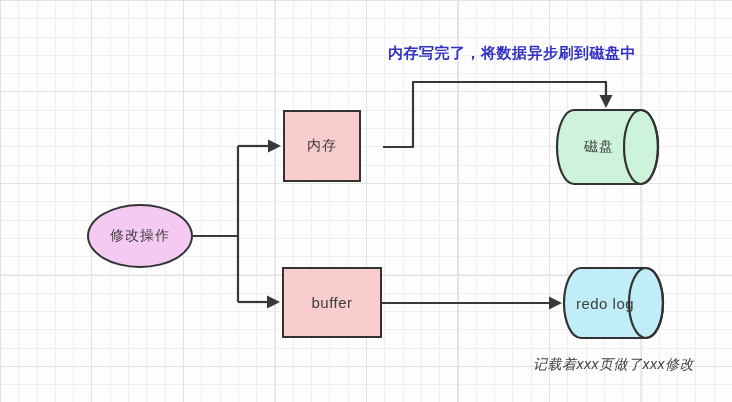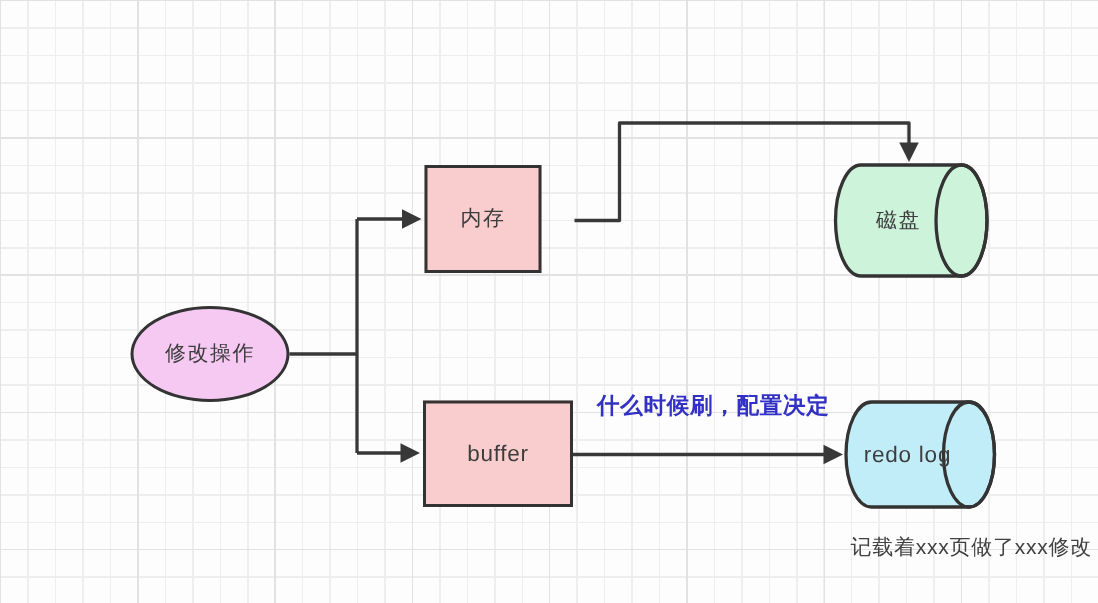--- a/index.html
+++ b/index.html
@@ -78,18 +78,18 @@
   </div>
 
   <div class="cyl-label" style="left:557px;top:110px;width:84px;height:74px;">
     <span>磁盘</span>
   </div>
 
   <div class="cyl-label" style="left:564px;top:268px;width:82px;height:70px;font-size:15px;letter-spacing:0.5px;">
     <span>redo log</span>
   </div>
 
+  <div class="annotation" style="left:388px;top:44px;">内存写完了，将数据异步刷到磁盘中</div>
 
-  <div class="annotation" style="left:398px;top:261px;">什么时候刷，配置决定</div>
 
-  <div class="note" style="left:567px;top:356px;">记载着xxx页做了xxx修改</div>
+  <div class="note" style="left:533px;top:356px;font-style:italic;">记载着xxx页做了xxx修改</div>
 
 </div>
 
 </body></html>

